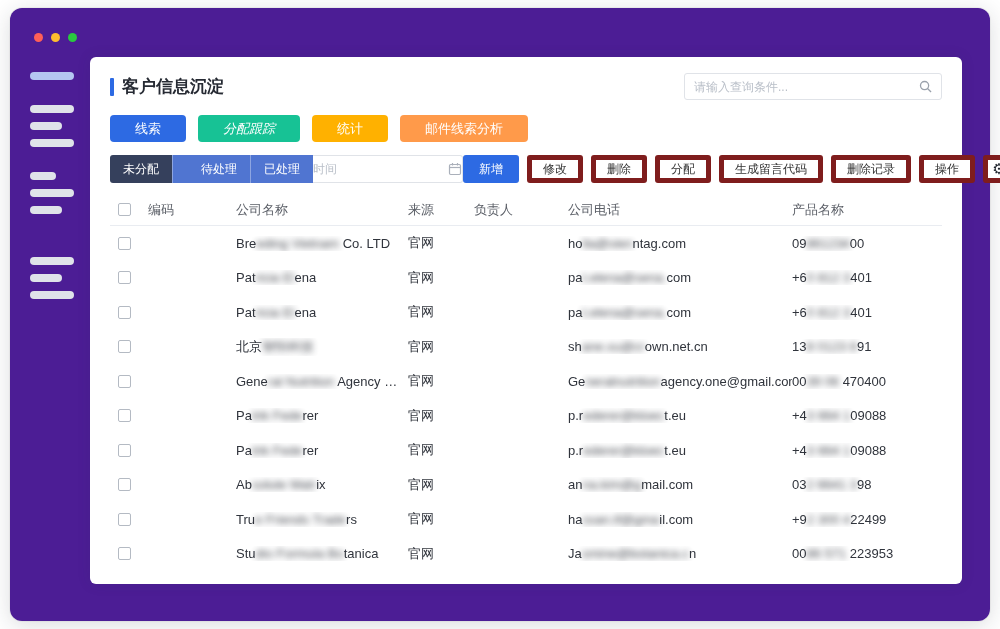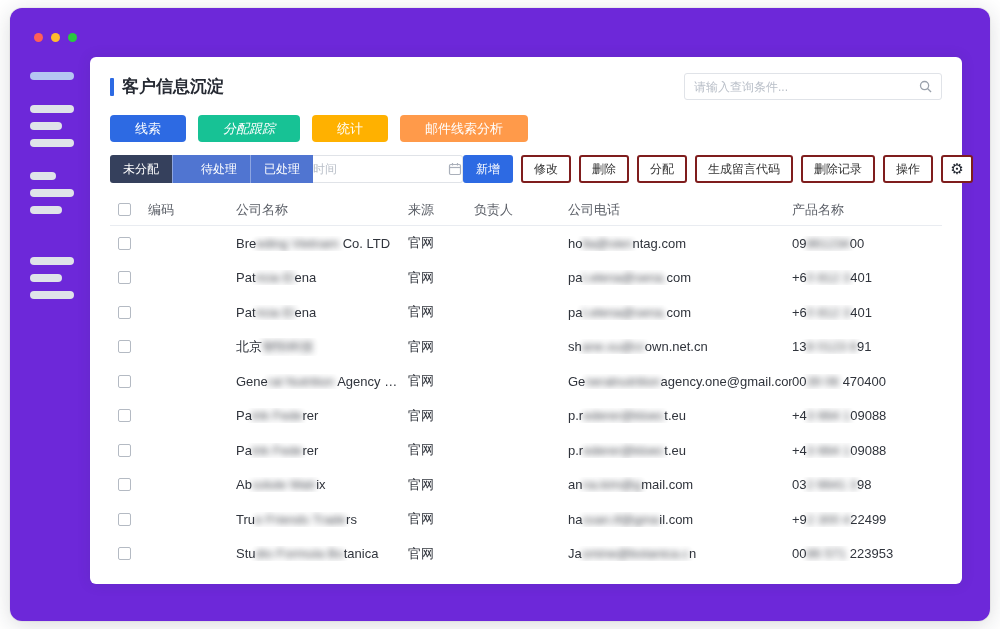--- a/index.html
+++ b/index.html
@@ -1,18 +1,18 @@
 <!DOCTYPE html>
 <html><head>
 <meta charset="utf-8">
 <style>
   *{box-sizing:border-box;margin:0;padding:0}
   html,body{width:1000px;height:629px;background:#fff;overflow:hidden;
     font-family:"Liberation Sans","DejaVu Sans",sans-serif}
-  .window{position:absolute;left:10px;top:8px;width:980px;height:613px;background:#6d28d9;
+  .window{position:absolute;left:10px;top:8px;width:980px;height:613px;background:#4c1d95;
     border-radius:12px;box-shadow:0 4px 22px rgba(30,35,48,.16),0 0 0 1px rgba(0,0,0,.04)}
   .traffic{position:absolute;left:24px;top:25px;display:flex;gap:8px}
   .dot{width:9px;height:9px;border-radius:50%;display:inline-block}
   .dot.red{background:#ff5f57}.dot.yellow{background:#febc2e}.dot.green{background:#2ac840}
 
   .side{position:absolute;left:20px;top:64px;width:52px}
   .sbar{height:8px;border-radius:4px;background:#dfe3e9;margin-bottom:9px}
   .sbar.blue{background:#b5c6f2}
   .w1{width:44px}.w2{width:32px}.w3{width:26px}
   .sgap{height:16px}.sgap-lg{height:34px}
@@ -36,21 +36,21 @@
   .left-controls{display:flex}
   .segments{display:flex}
   .seg{height:28px;padding:0 13px;border:none;color:#fff;font-size:12px;cursor:pointer;white-space:nowrap}
   .seg.first{border-radius:3px 0 0 3px}
   .seg.divided{border-left:1px solid rgba(255,255,255,.35)}
   .date-box{width:150px;height:28px;border:1px solid #e0e3e8;border-left:none;border-radius:0 3px 3px 0;
     display:flex;align-items:center;justify-content:space-between;padding:0 0;background:#fff;cursor:pointer}
   .date-ph{font-size:12px;color:#b9bfc8}
 
   .actions{display:flex;gap:8px}
-  .btn{height:28px;padding:0 11px;background:#fff;border:2px solid #7f1d1d;border-radius:3px;
+  .btn{height:28px;padding:0 11px;background:#fff;border:5px solid #7f1d1d;border-radius:3px;
     font-size:12px;color:#333;cursor:pointer;white-space:nowrap}
   .btn.primary{background:#2d6ae3;border-color:#2d6ae3;color:#fff}
   .btn.icon-btn{width:32px;padding:0;font-size:15px;color:#1c212b;display:flex;align-items:center;justify-content:center}
 
   .table{margin-top:11px}
   .thead,.trow{display:grid;grid-template-columns:38px 88px 172px 66px 94px 224px 118px 1fr;align-items:center}
   .thead{height:32px;border-bottom:1px solid #e9ecf1}
   .thead .cell{font-size:13px;color:#5a5e66}
   .trow{height:34.5px}
   .cell{font-size:13px;color:#30343c;white-space:nowrap;overflow:hidden;padding-right:6px}

